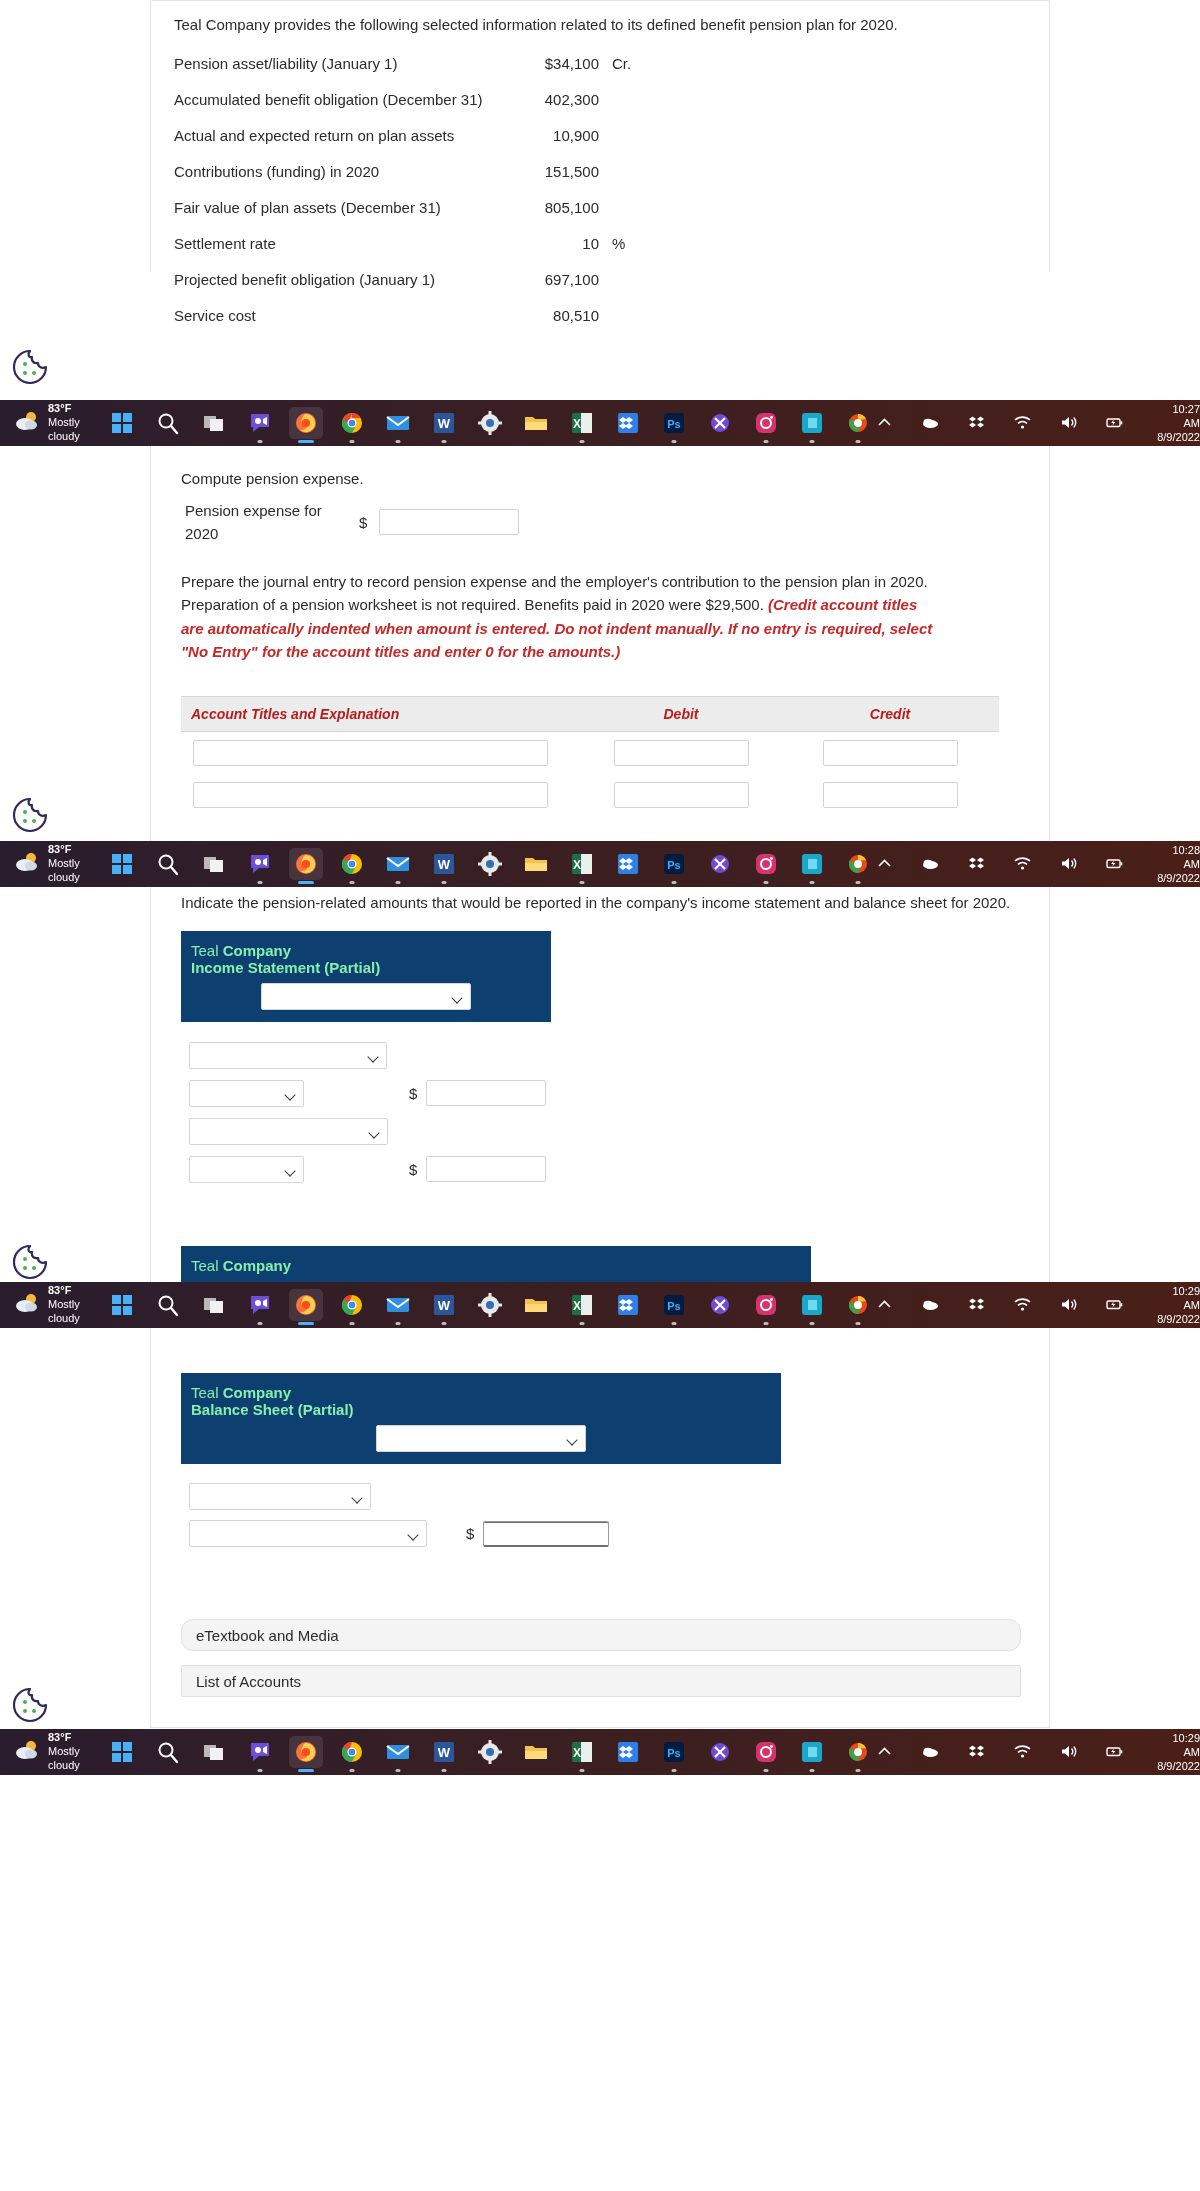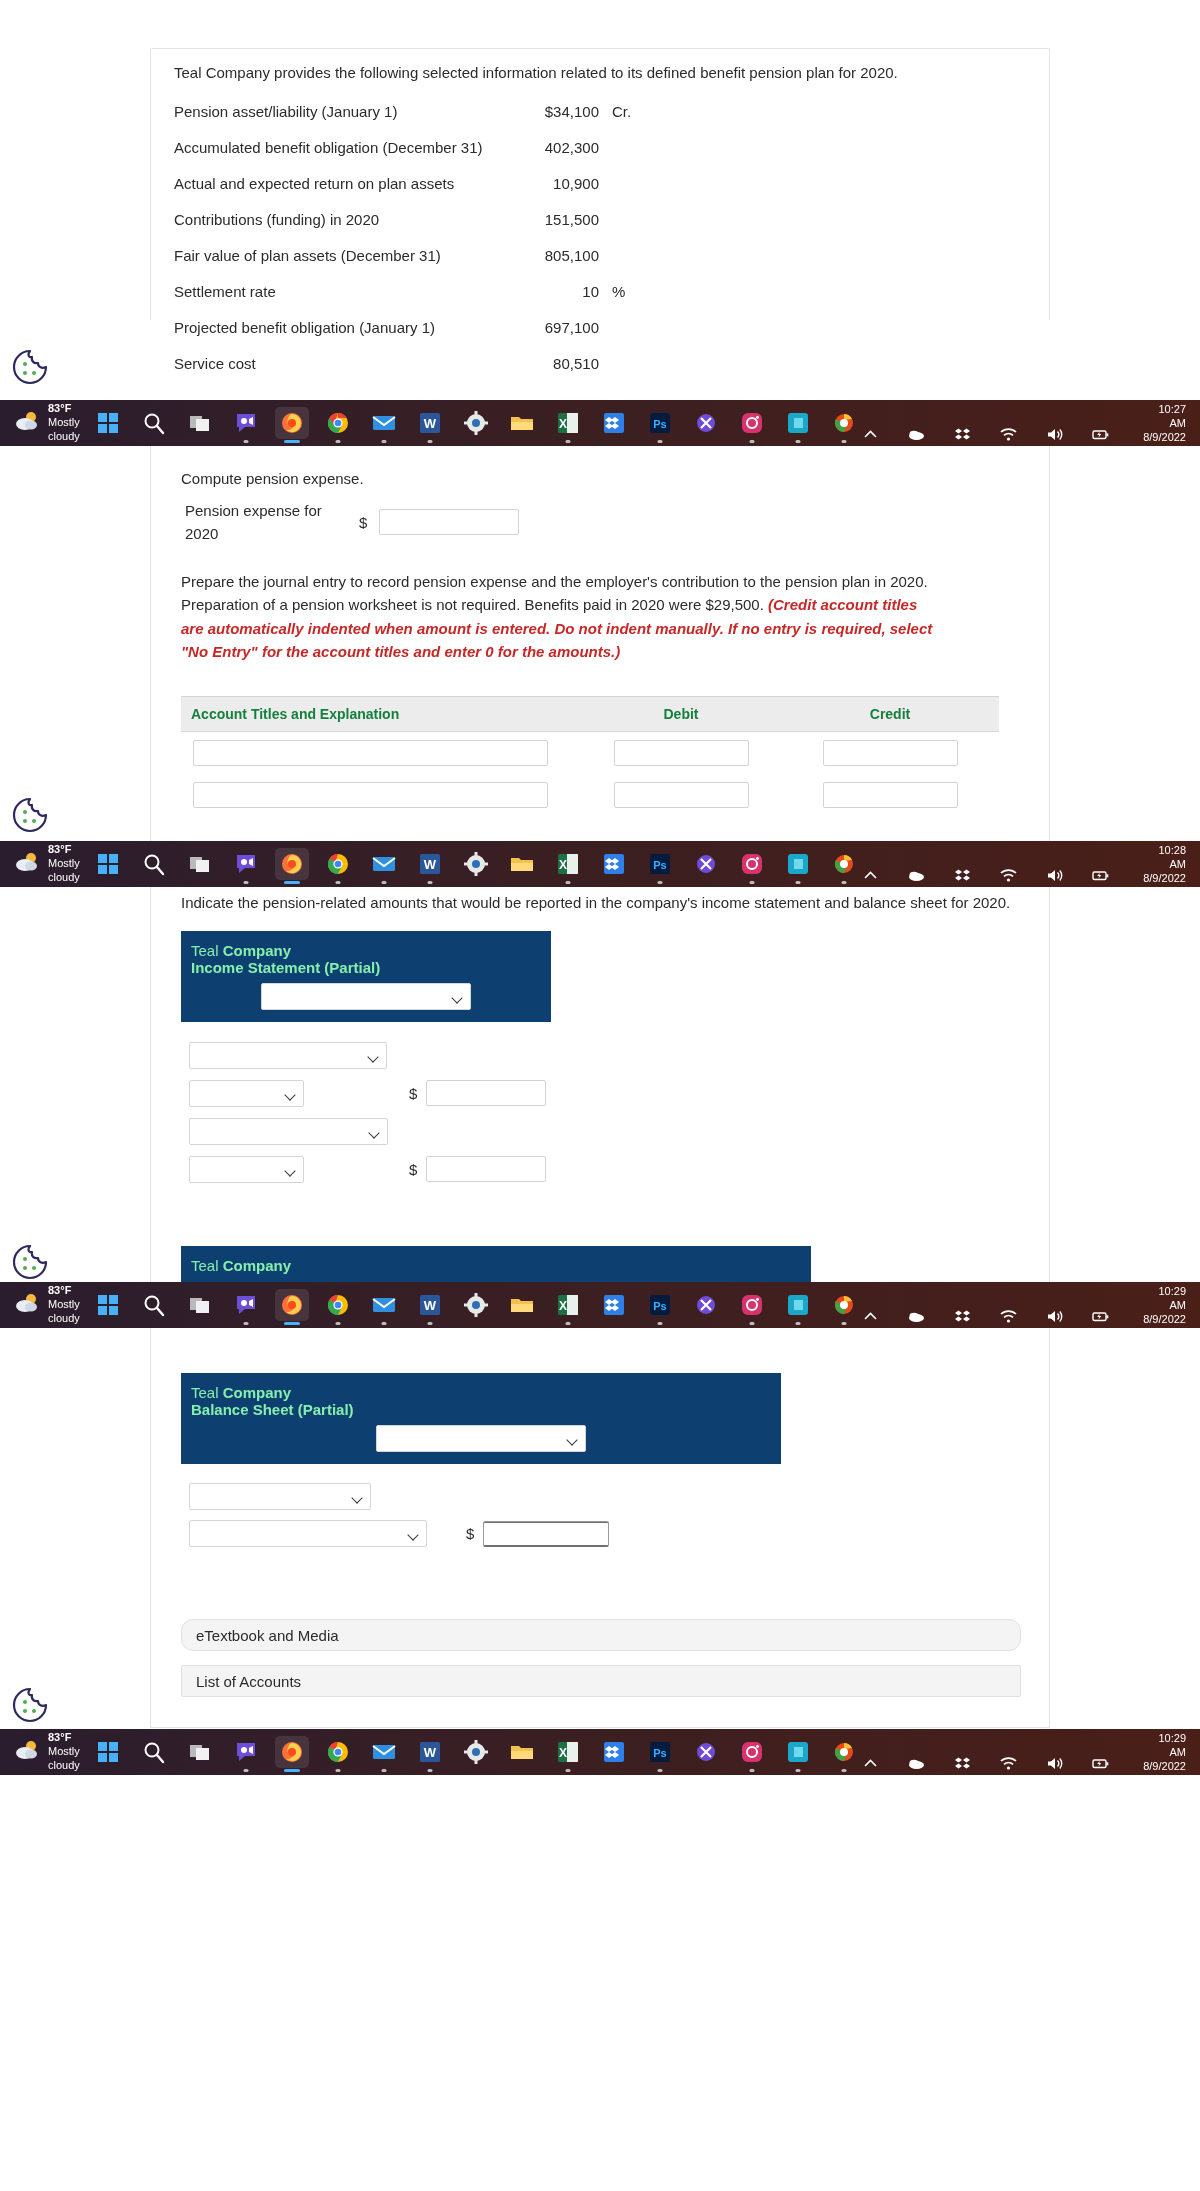--- a/index.html
+++ b/index.html
@@ -53,22 +53,22 @@
     content:""; position:absolute; right:9px; top:10px;
     width:7px; height:7px; border-right:1.6px solid #3a3a3a; border-bottom:1.6px solid #3a3a3a;
     transform: rotate(45deg);
   }
   .dollar { font-size: 15px; color:#2b2b2b; }
 
   
   .jtable { width: 100%; border-collapse: collapse; }
   .jhead { background:#ececec; }
   .jhead th {
-    font-size: 14px; font-weight: 700; color:#15803d; text-align:left;
-    padding: 9px 10px; border-top:1px solid #d6d6d6; border-bottom:1px solid #d6d6d6;
+    font-size: 14px; font-weight: 700; color:#b91c1c; text-align:left;
+    padding: 9px 10px; border-top:1px solid #d6d6d6; border-bottom:1px solid #d6d6d6;font-style:italic;
   }
 
   
   .stmt-head {
     background:#0e3f71; color:#86efac; text-align:left;
     padding: 11px 10px 12px 10px;
   }
   .stmt-co { font-size: 15px; font-weight: 400; }
   .stmt-co b { font-weight: 700; }
   .stmt-sub { font-size: 15px; font-weight: 700; }
@@ -96,30 +96,30 @@
   .tb-app { position:relative; padding: 3px 4px; border-radius:5px; }
   .tb-app.active { background: rgba(255,255,255,0.10); }
   .tb-app.active::after {
     content:""; position:absolute; left:50%; bottom:-4px; transform:translateX(-50%);
     width: 16px; height:3px; background:#4ab3ff; border-radius:2px;
   }
   .tb-app .dot-ind {
     position:absolute; left:50%; bottom:-4px; transform:translateX(-50%);
     width: 5px; height:3px; background:#bdbdbd; border-radius:2px;
   }
-  .tb-right { display:flex; align-items:flex-end; gap:27px; padding-right: 14px; }
+  .tb-right { display:flex; align-items:center; gap:27px; }
   .tb-sys svg { width:19px; height:19px; display:block; }
   .tb-clock { color:#fff; font-size: 11px; line-height:1.3; text-align:right; padding-left: 6px; }
 </style>
 </head>
 <body>
 
 <div class="page">
 
-  <div class="panel top" style="top:0px; height:272px;margin-top:48px;">
+  <div class="panel top" style="top:0px; height:272px;">
     <div class="q-text" style="position:absolute; left:23px; top:12px; width:840px;">Teal Company provides the following selected information related to its defined benefit pension plan for 2020.</div>
 
     <div style="position:absolute; left:23px; top:44px;">
       <div class="info-row">
         <div class="info-label">Pension asset/liability (January 1)</div>
         <div class="info-val">$34,100</div>
         <div class="info-suffix">Cr.</div>
       </div>
       <div class="info-row">
         <div class="info-label">Accumulated benefit obligation (December 31)</div>

